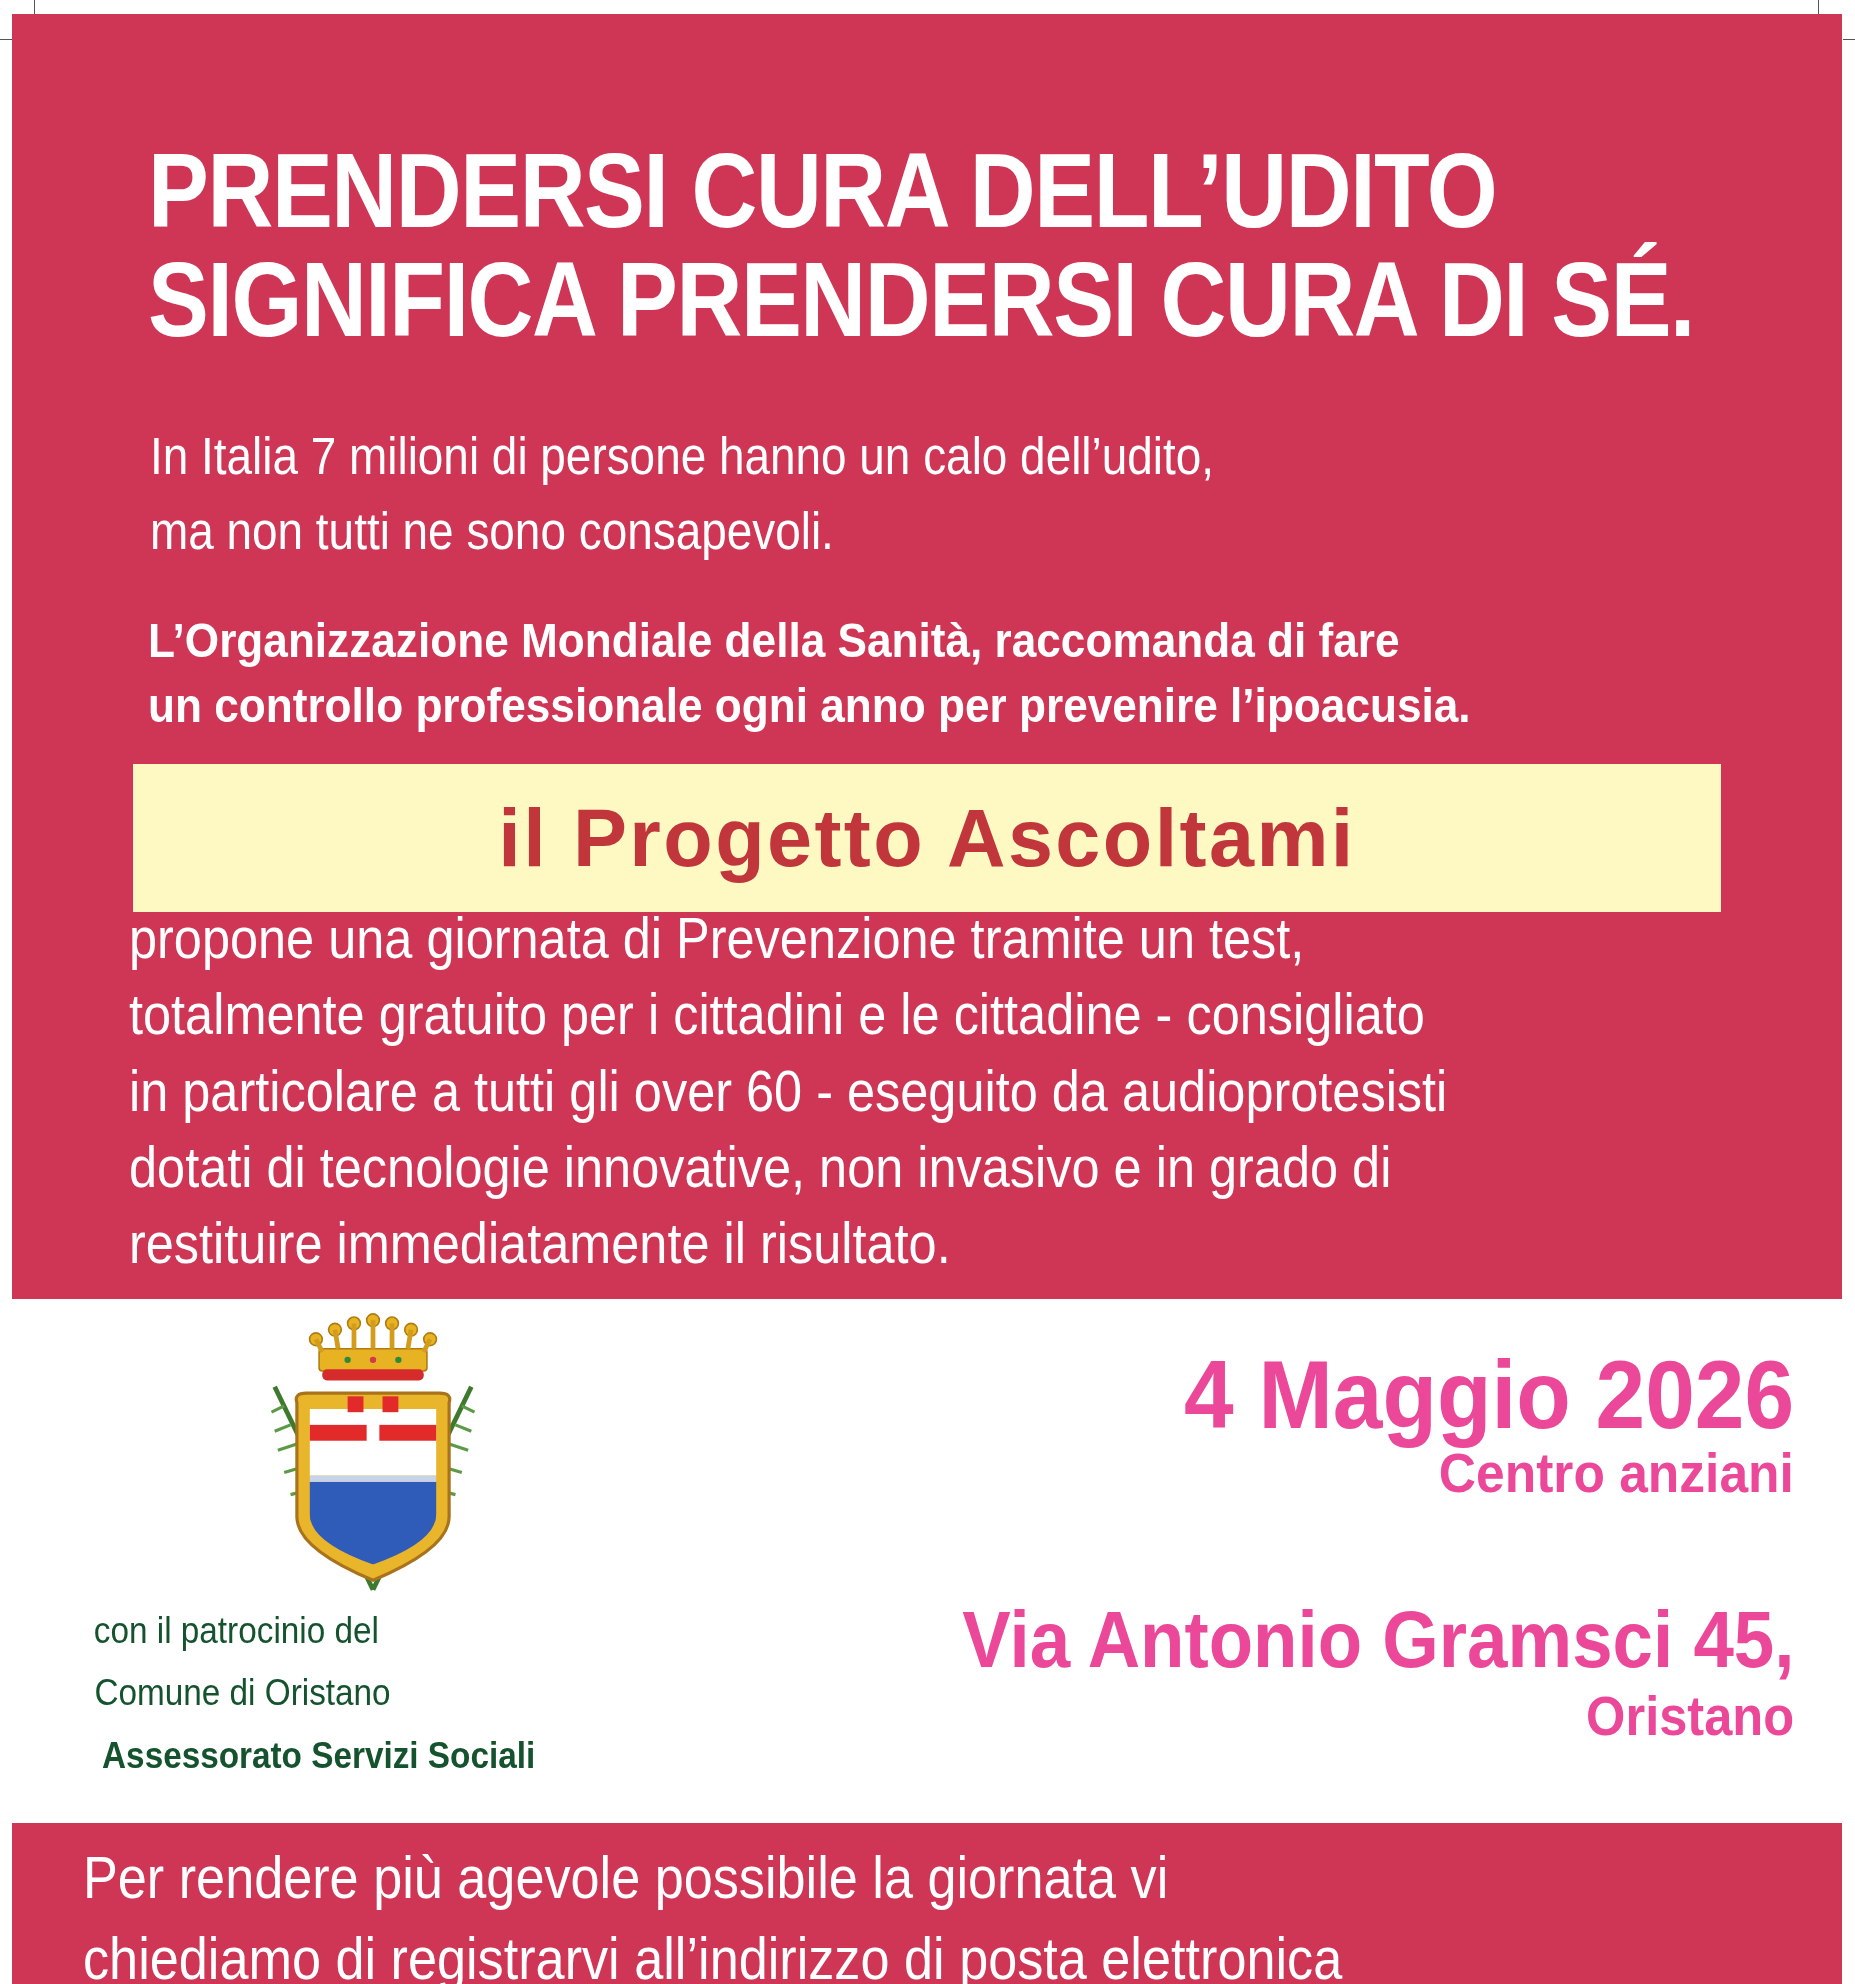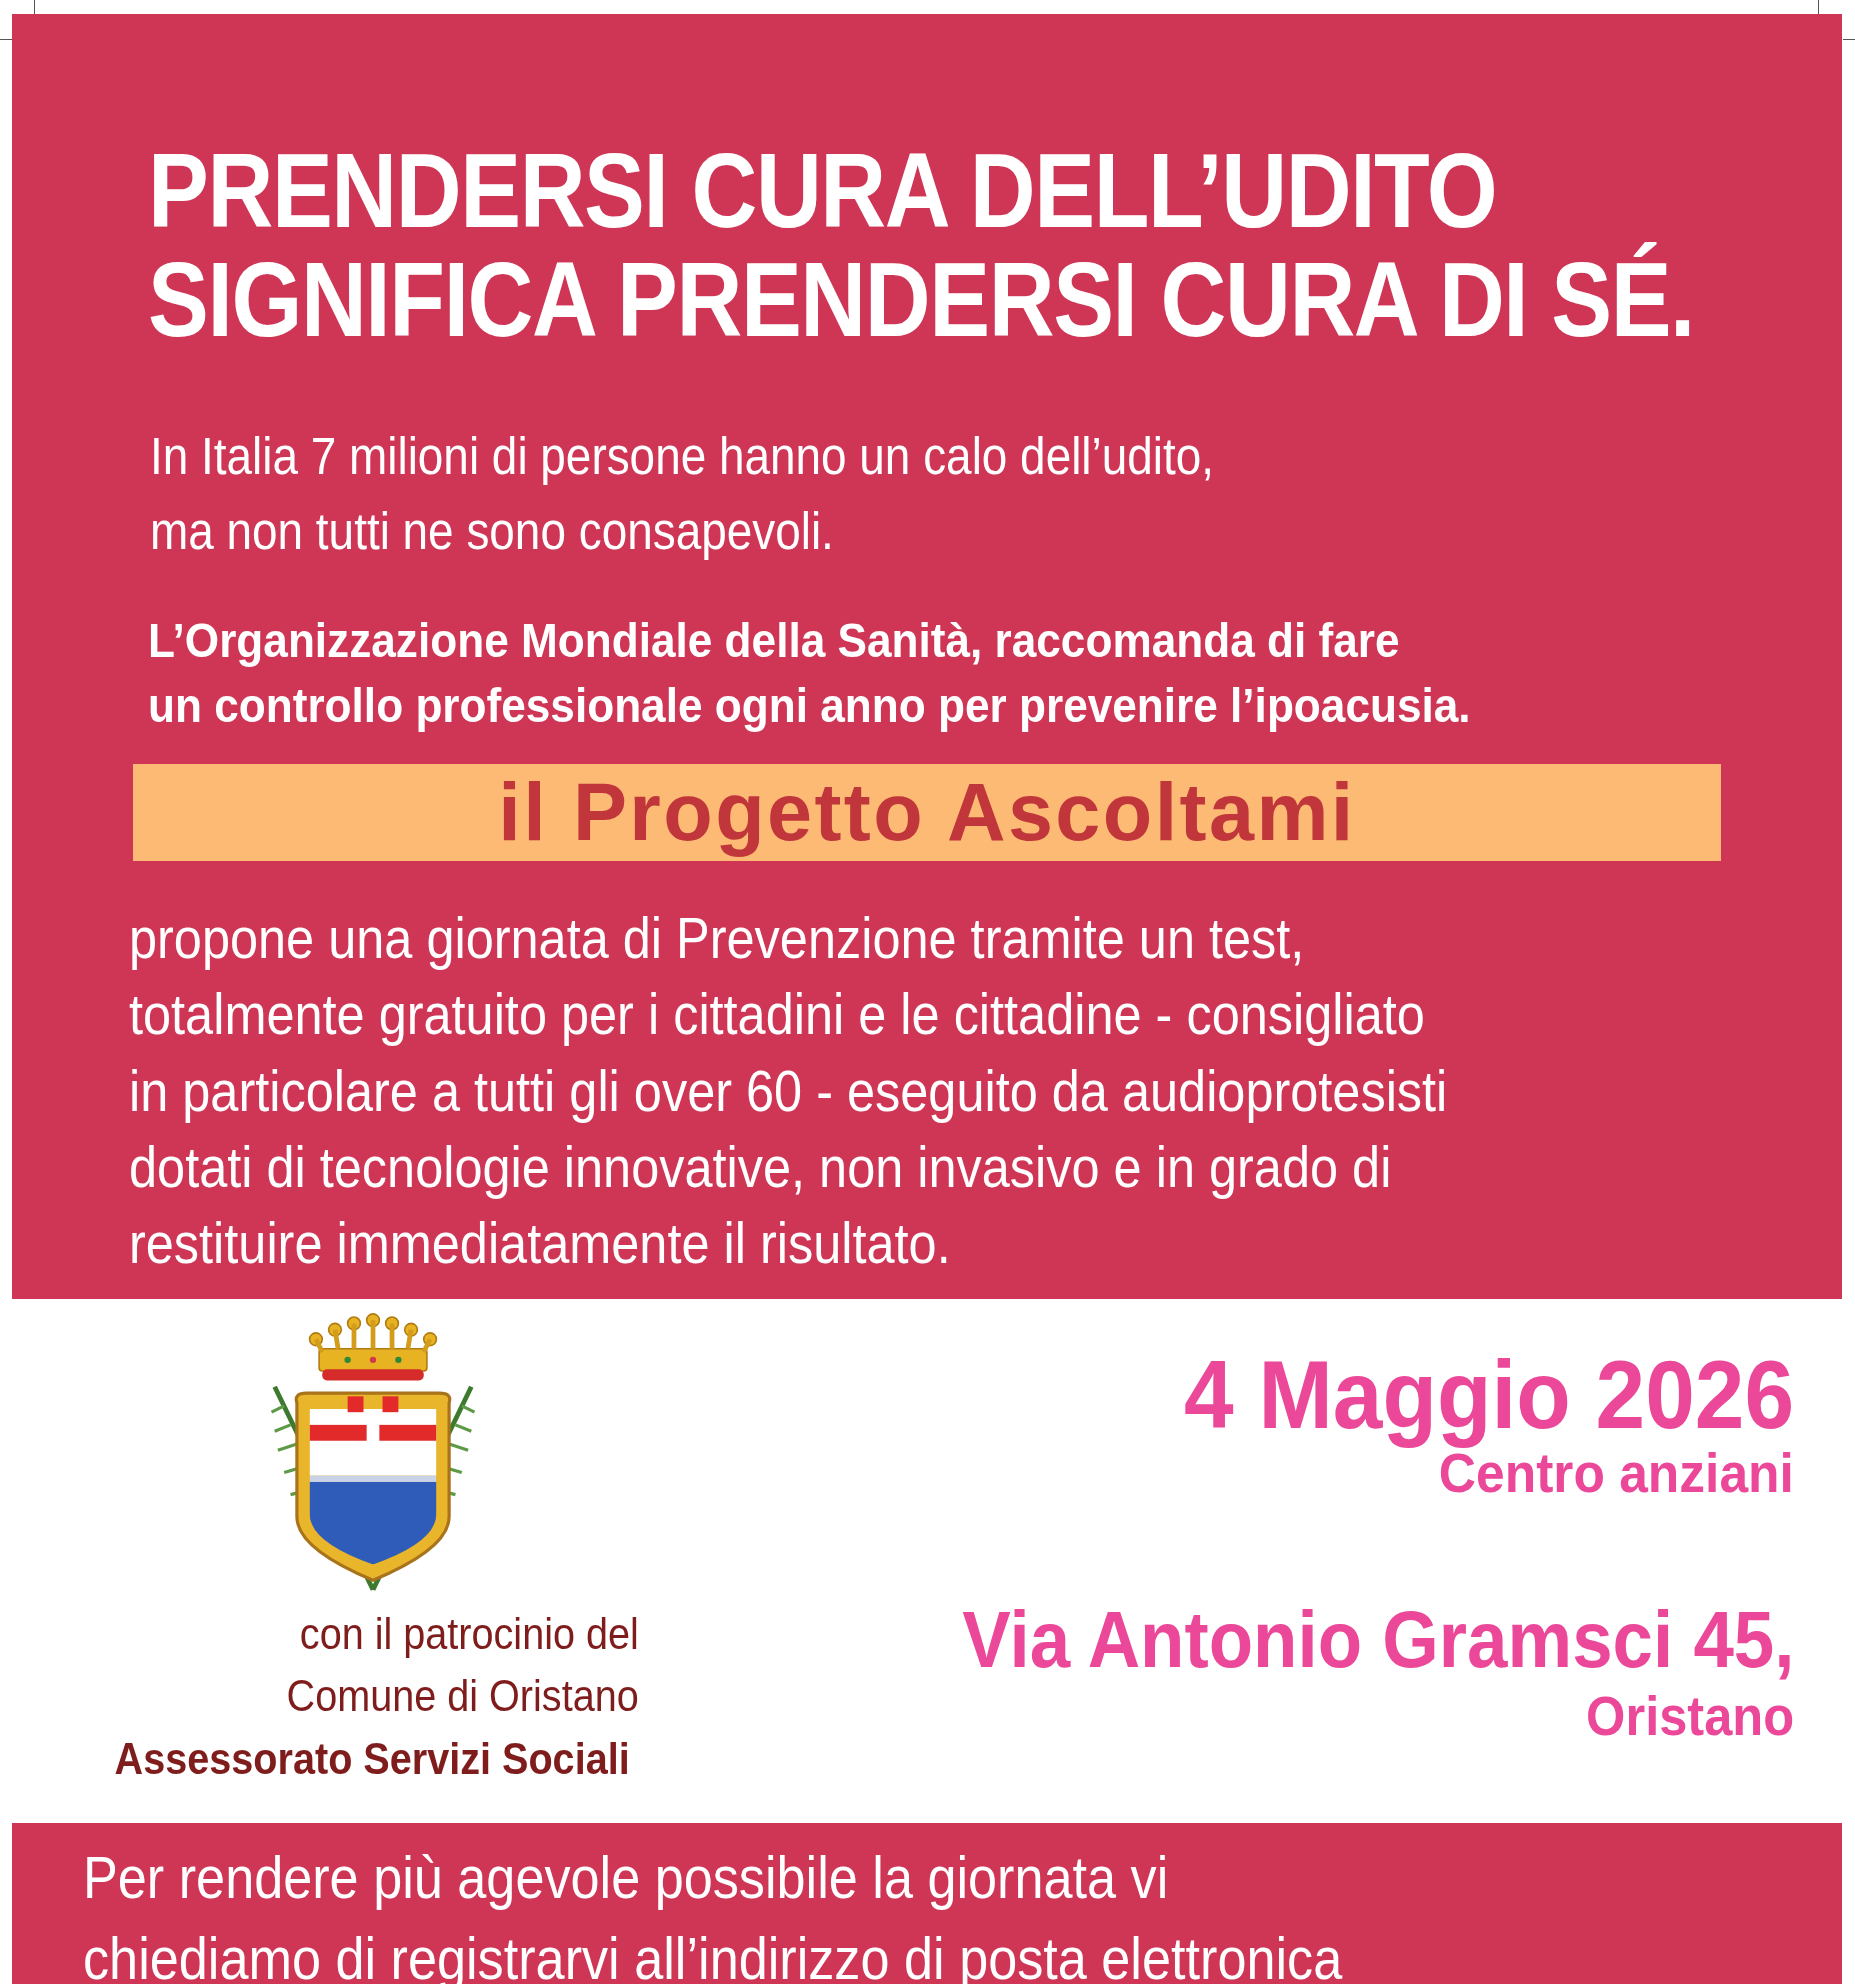--- a/index.html
+++ b/index.html
@@ -17,34 +17,34 @@
   }
   .lede {
     position:absolute; left:150px; color:#fff; font-size:51px; line-height:1;
     white-space:nowrap; transform:scaleX(0.9); transform-origin:left top;
   }
   .lede-bold {
     position:absolute; left:148px; color:#fff; font-size:48px; font-weight:bold; line-height:1;
     white-space:nowrap; transform:scaleX(0.92); transform-origin:left top;
   }
   .project-box {
-    position:absolute; left:133px; top:764px; width:1588px; height:97px; background:#fdba74;
+    position:absolute; left:133px; top:764px; width:1588px; height:148px; background:#fef9c3;
     display:flex; align-items:center; justify-content:center;
   }
   .project-title {
     color:#c1363b; font-weight:bold; font-size:81px; letter-spacing:2.4px; white-space:nowrap;
   }
   .para {
     position:absolute; left:129px; color:#fff; font-size:58px; line-height:1; white-space:nowrap;
     transform:scaleX(0.87); transform-origin:left top;
   }
   .crest { position:absolute; left:262px; top:1310px; width:222px; height:290px; }
   .patron {
-    position:absolute; width:580px; left:78px; text-align:right; color:#7f1d1d;
-    font-size:44px; line-height:1; white-space:nowrap;
+    position:absolute; width:580px; left:78px; text-align:left; color:#14532d;
+    font-size:37px; line-height:1; white-space:nowrap;
   }
   .patron span { display:inline-block; transform:scaleX(0.9); }
   .event {
     position:absolute; right:62px; color:#ec4899; font-weight:bold; line-height:1; text-align:right; white-space:nowrap;
   }
   .event span { display:inline-block; transform:scaleX(0.92); transform-origin:right top; }
   .reg {
     position:absolute; color:#fff; font-size:60px; line-height:1; white-space:nowrap;
     transform:scaleX(0.87); transform-origin:left top;
   }

